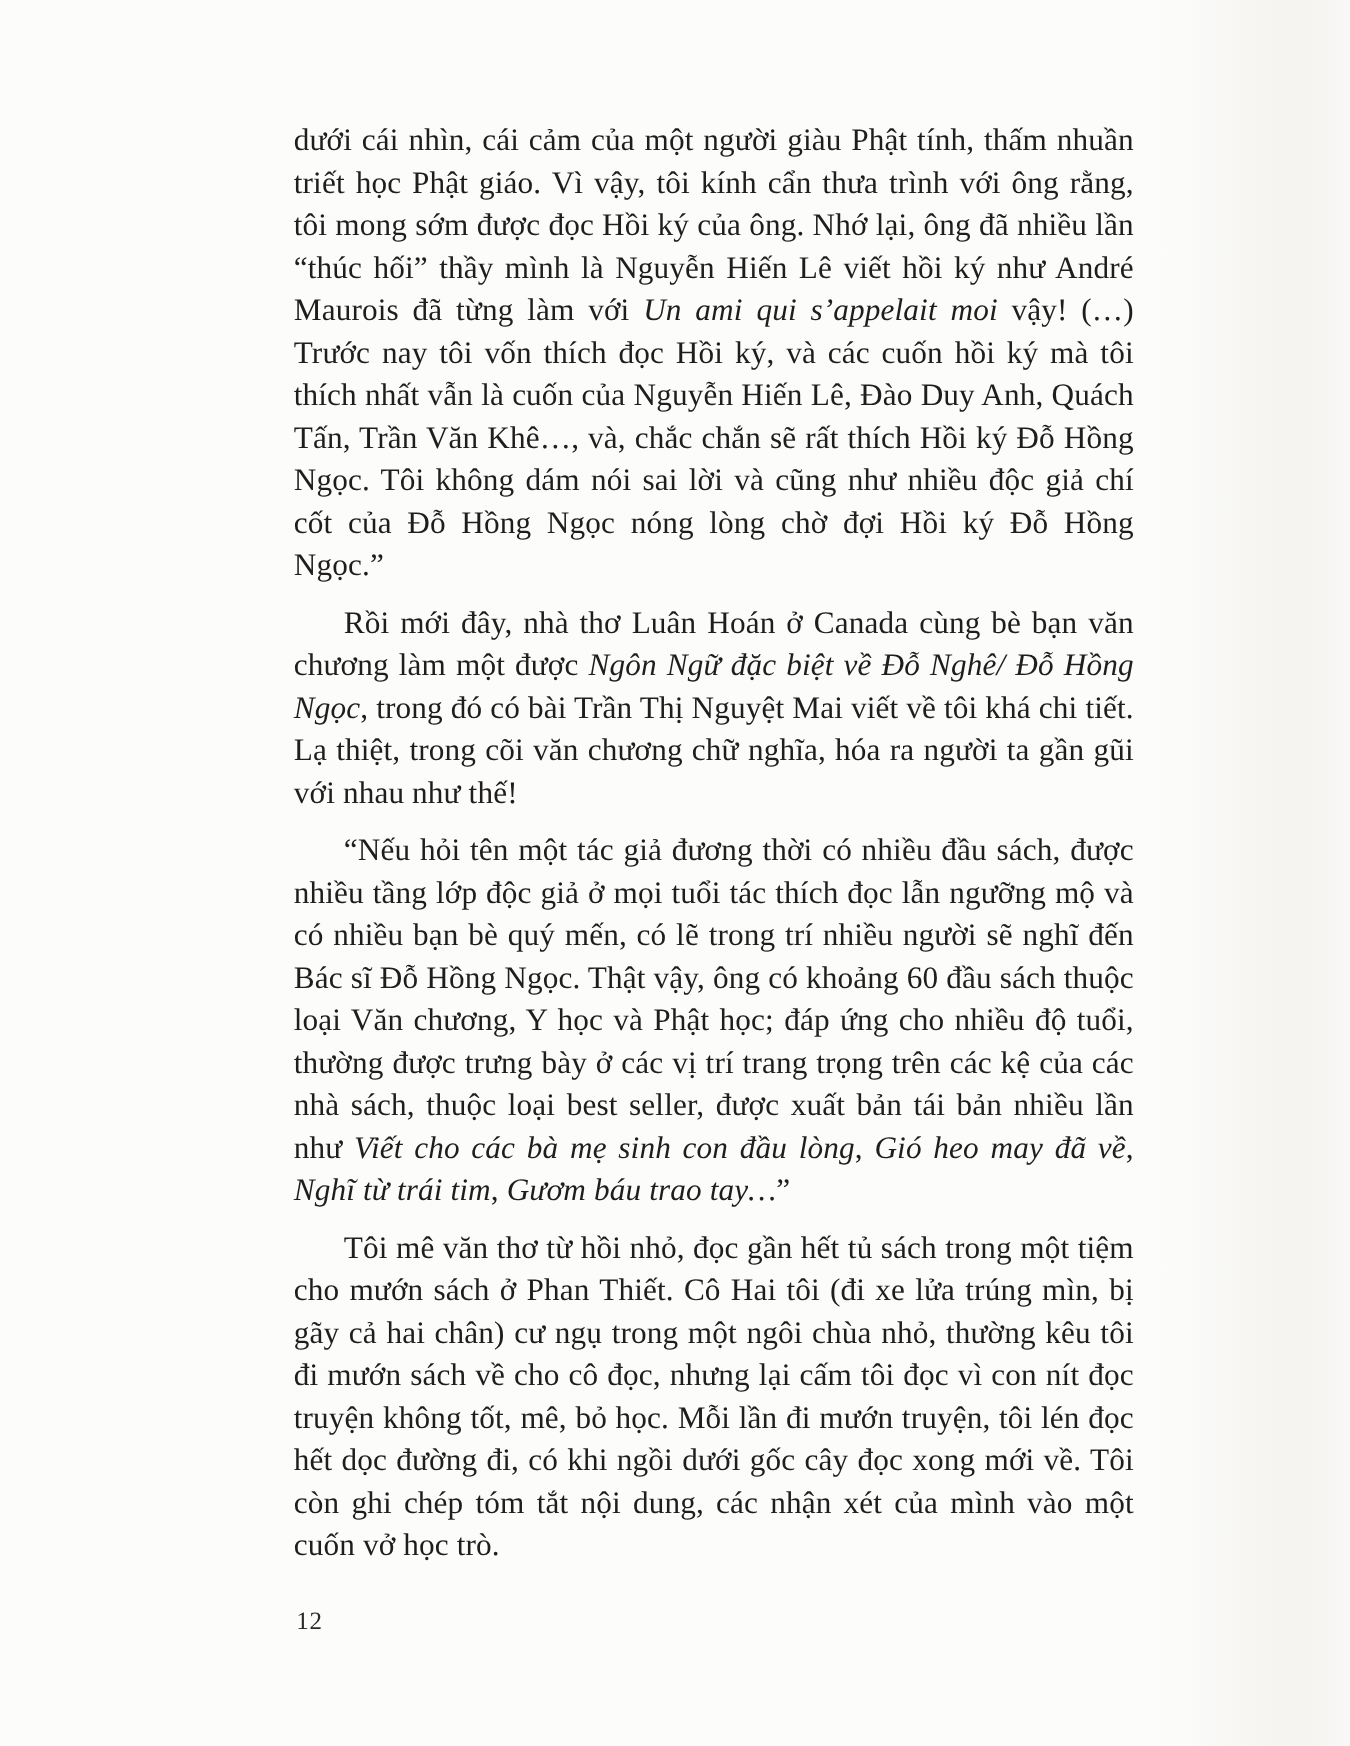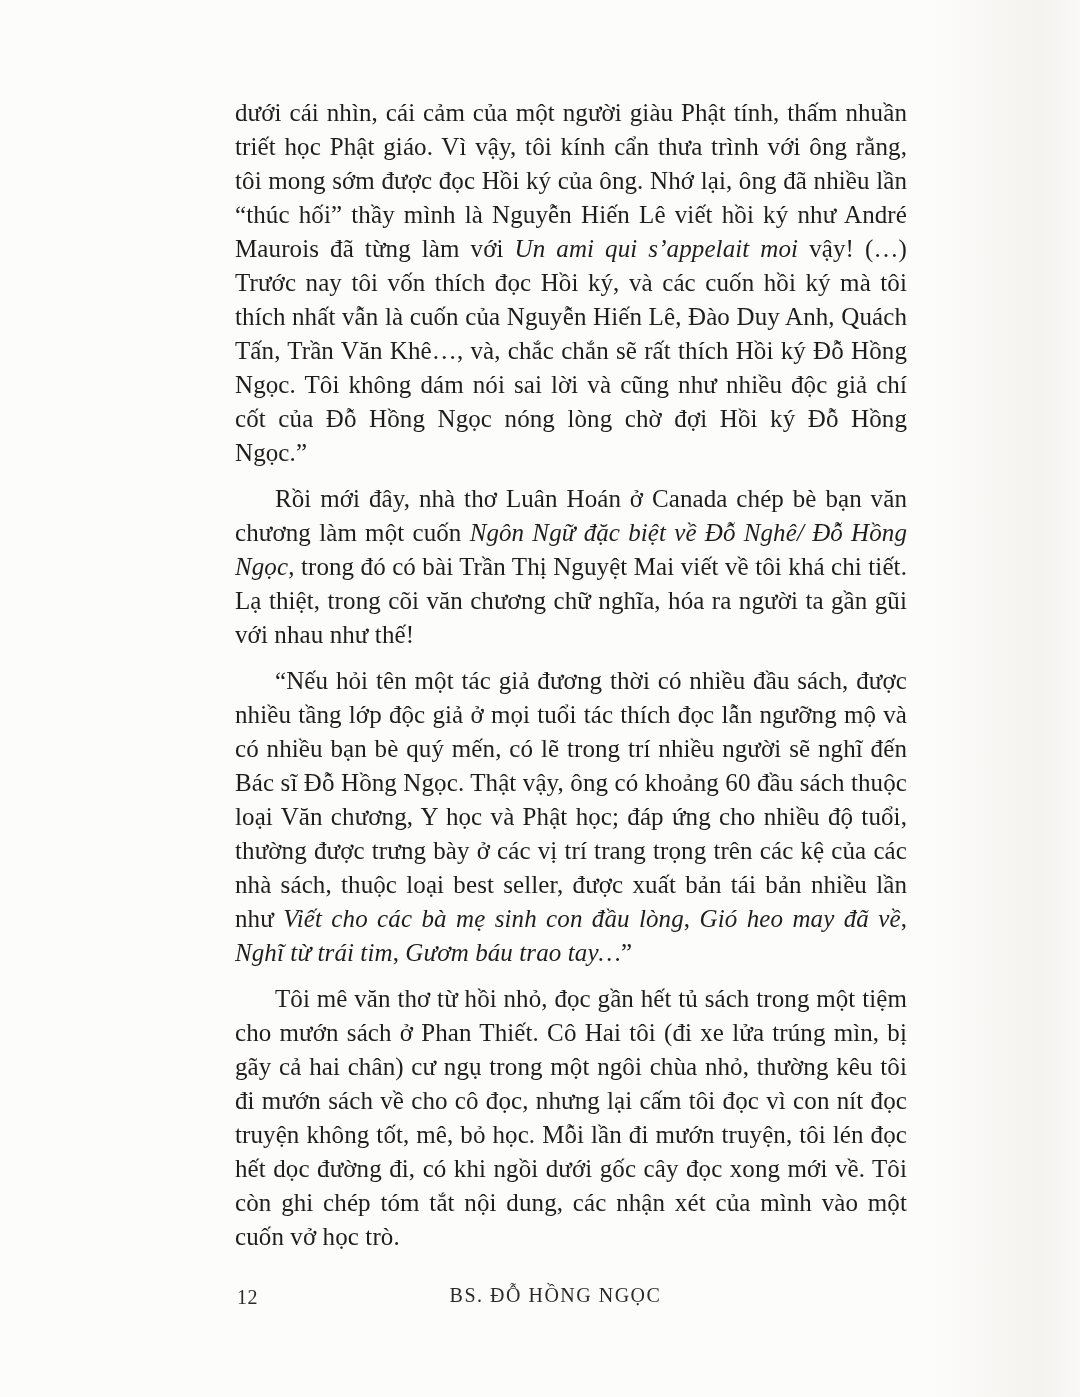--- a/index.html
+++ b/index.html
@@ -53,23 +53,22 @@
     letter-spacing: 1.5px;
   }
 </style>
 </head>
 <body>
 
 <div class="page">
 
   <main class="text-block" id="paragraphs">
       <p class="para"><span>dưới cái nhìn, cái cảm của một người giàu Phật tính, thấm nhuần triết học  Phật giáo. Vì vậy, tôi kính cẩn thưa trình với ông rằng, tôi mong sớm được đọc Hồi ký của ông. Nhớ lại, ông đã nhiều lần “thúc hối” thầy mình là Nguyễn Hiến Lê viết hồi ký như André Maurois đã từng làm với </span><em>Un ami qui s’appelait moi</em><span> vậy! (…) Trước nay tôi vốn thích đọc Hồi ký, và các cuốn hồi ký mà tôi thích nhất vẫn là cuốn của Nguyễn Hiến Lê, Đào Duy Anh, Quách Tấn, Trần Văn Khê…, và, chắc chắn sẽ rất thích Hồi ký Đỗ Hồng Ngọc. Tôi không dám nói sai lời và cũng như nhiều độc giả chí cốt của Đỗ Hồng Ngọc nóng lòng chờ đợi Hồi ký Đỗ Hồng Ngọc.”</span></p>
-      <p class="para indent"><span>Rồi mới đây, nhà thơ Luân Hoán ở Canada chép bè bạn văn chương làm một cuốn </span><em>Ngôn Ngữ đặc biệt về Đỗ Nghê/ Đỗ Hồng Ngọc</em><span>, trong đó có bài Trần Thị Nguyệt Mai viết về tôi khá chi tiết. Lạ thiệt, trong cõi văn chương chữ nghĩa, hóa ra người ta gần gũi với nhau như thế!</span></p>
+      <p class="para indent"><span>Rồi mới đây, nhà thơ Luân Hoán ở Canada cùng bè bạn văn chương làm một được </span><em>Ngôn Ngữ đặc biệt về Đỗ Nghê/ Đỗ Hồng Ngọc</em><span>, trong đó có bài Trần Thị Nguyệt Mai viết về tôi khá chi tiết. Lạ thiệt, trong cõi văn chương chữ nghĩa, hóa ra người ta gần gũi với nhau như thế!</span></p>
       <p class="para indent"><span>“Nếu hỏi tên một tác giả đương thời có nhiều đầu sách, được nhiều tầng lớp độc giả ở mọi tuổi tác thích đọc lẫn ngưỡng mộ và có nhiều bạn bè quý mến, có lẽ trong trí nhiều người sẽ nghĩ đến Bác sĩ Đỗ Hồng Ngọc. Thật vậy, ông có khoảng 60 đầu sách thuộc loại Văn chương, Y học và Phật học; đáp ứng cho nhiều độ tuổi, thường được trưng bày ở các vị trí trang trọng trên các kệ của các nhà sách, thuộc loại best seller, được xuất bản tái bản nhiều lần như </span><em>Viết cho các bà mẹ sinh con đầu lòng</em><span>, </span><em>Gió heo may đã về</em><span>, </span><em>Nghĩ từ trái tim</em><span>, </span><em>Gươm báu trao tay…</em><span>”</span></p>
       <p class="para indent"><span>Tôi mê văn thơ từ hồi nhỏ, đọc gần hết tủ sách trong một tiệm cho mướn sách ở Phan Thiết. Cô Hai tôi (đi xe lửa trúng mìn, bị gãy cả hai chân) cư ngụ trong một ngôi chùa nhỏ, thường kêu tôi đi mướn sách về cho cô đọc, nhưng lại cấm tôi đọc vì con nít đọc truyện không tốt, mê, bỏ học. Mỗi lần đi mướn truyện, tôi lén đọc hết dọc đường đi, có khi ngồi dưới gốc cây đọc xong mới về. Tôi còn ghi chép tóm tắt nội dung, các nhận xét của mình vào một cuốn vở học trò.</span></p>
     </main>
 
   <footer class="page-footer">
     <span class="page-number">12</span>
-    <span class="running-title">BS. ĐỖ HỒNG NGỌC</span>
   </footer>
 
 </div>
 
 </body></html>

